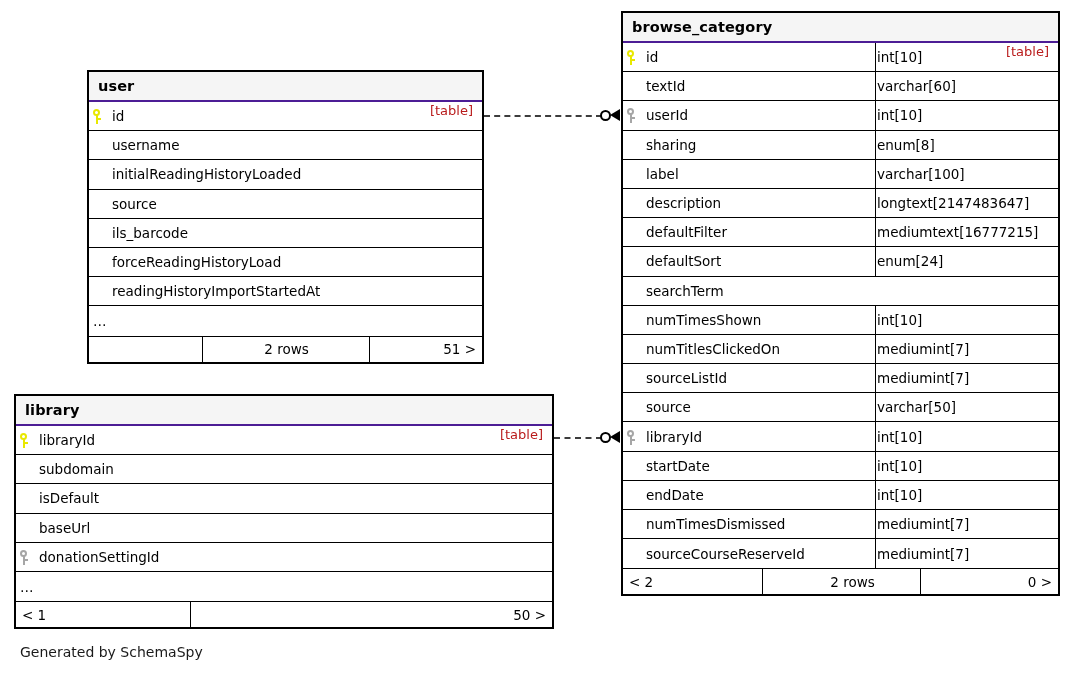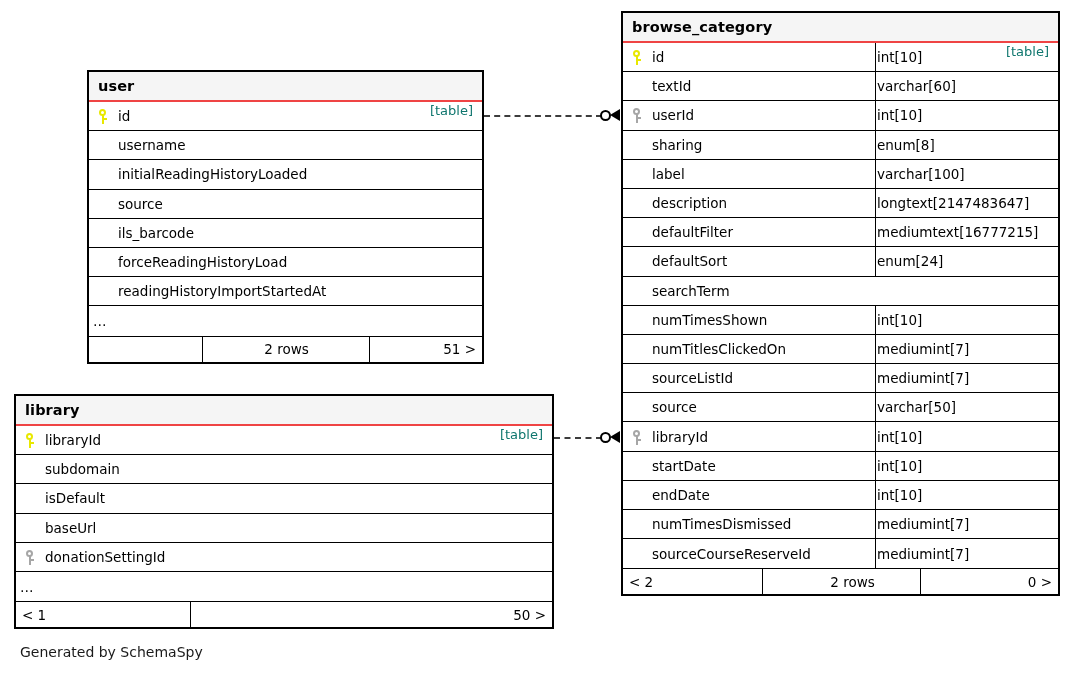--- a/index.html
+++ b/index.html
@@ -20,34 +20,34 @@
     position: absolute;
     background: #ffffff;
     border: 2px solid #000000;
     box-sizing: border-box;
   }
   .entity-header {
     display: flex;
     align-items: center;
     justify-content: space-between;
     background: #f5f5f5;
-    border-bottom: 2px solid #ef4444;
+    border-bottom: 2px solid #4c1d95;
     box-sizing: border-box;
     height: 30px;
     padding: 0 9px;
   }
   .entity-title {
     font-weight: bold;
     font-size: 14.5px;
     color: #000000;
     letter-spacing: 0.1px;
   }
   .entity-tag {
     font-size: 13px;
-    color: #0f766e;
+    color: #b91c1c;
     margin-top: 48px;
   }
 
   .rows {
     display: block;
   }
   .row {
     display: flex;
     align-items: stretch;
     border-bottom: 1px solid #000000;
@@ -55,21 +55,20 @@
     height: 29.2px;
   }
   .row:last-child {
     border-bottom: none;
   }
   .col-name {
     display: flex;
     align-items: center;
     flex: 1 1 auto;
     min-width: 0;
-    padding-left: 6px;
     box-sizing: border-box;
   }
   .col-type {
     display: flex;
     align-items: center;
     flex: 0 0 auto;
     border-left: 1px solid #000000;
     padding-left: 1px;
     box-sizing: border-box;
     font-size: 13.5px;

